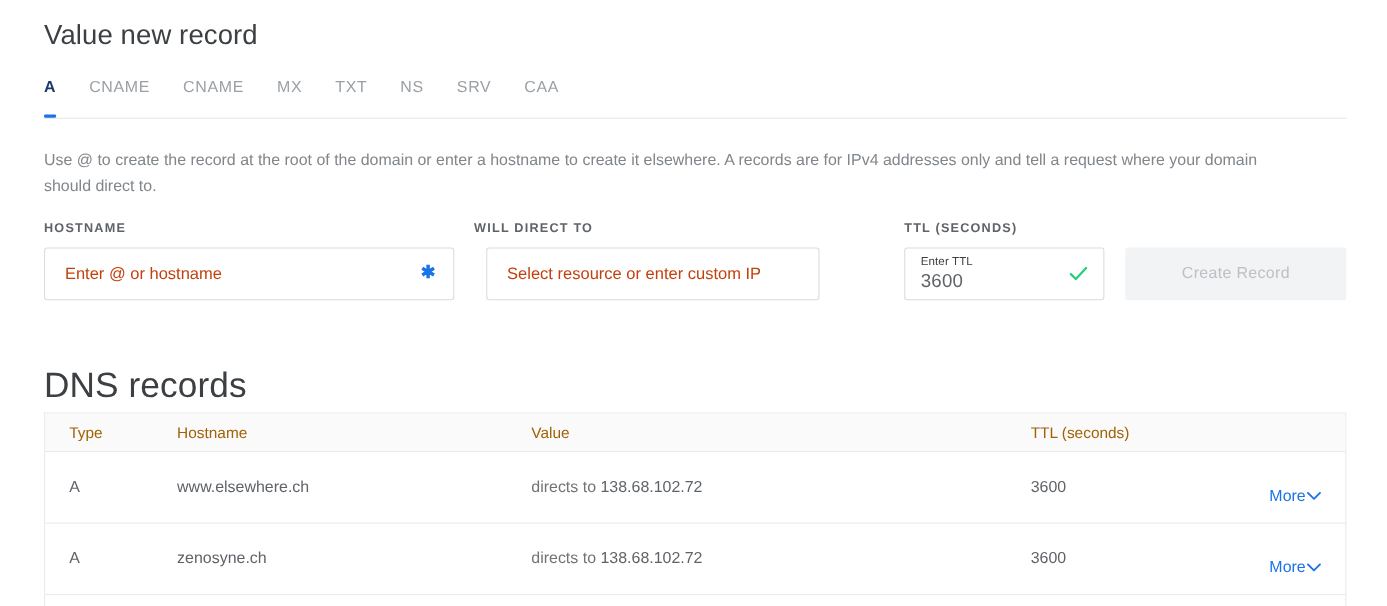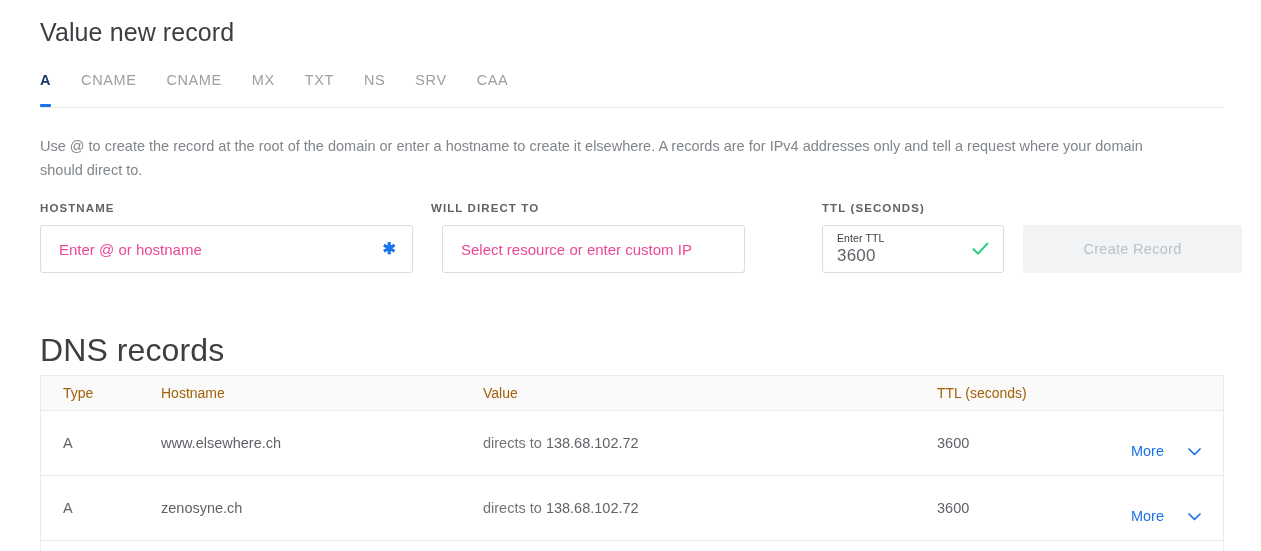--- a/index.html
+++ b/index.html
@@ -98,21 +98,21 @@
 
   #hostname-label { left: 40px; }
   #hostname-box   { left: 40px; width: 373px; }
   #directto-label { left: 431px; text-align: right; }
   #directto-box   { left: 442px; width: 303px; }
   #ttl-label      { left: 822px; }
   #ttl-box        { left: 822px; width: 182px; cursor: text; }
 
   .placeholder {
     font-size: 15px;
-    color: #ec4899;
+    color: #c2410c;
     padding-left: 18px;
     flex: 1;
     white-space: nowrap;
     overflow: hidden;
   }
 
   .required-asterisk {
     color: #1a73e8;
     font-size: 16px;
     line-height: 1;
@@ -145,21 +145,21 @@
     padding-right: 14px;
     display: flex;
     align-items: center;
   }
 
   
   #create-btn {
     position: absolute;
     left: 1023px;
     top: 225px;
-    width: 219px;
+    width: 201px;
     height: 48px;
     background: #f1f3f4;
     border: none;
     border-radius: 3px;
     color: #bdc1c6;
     font-size: 14.5px;
     font-family: "Liberation Sans", sans-serif;
     letter-spacing: 0.3px;
     cursor: default;
   }
@@ -202,21 +202,21 @@
   .c-value { width: 454px; }
   .c-ttl   { width: 180px; }
   .c-more  { flex: 1; display: flex; justify-content: flex-end; padding-right: 22px; }
 
   .directs-to { color: #737373; }
   .ip-value   { color: #5f6368; }
 
   .more-link {
     display: inline-flex;
     align-items: flex-start;
-    gap: 24px;
+    gap: 1px;
     color: #1a73e8;
     font-size: 14.5px;
     cursor: pointer;
     margin-top: 16px;
   }
 </style>
 </head>
 <body>
 
 <div class="page">

